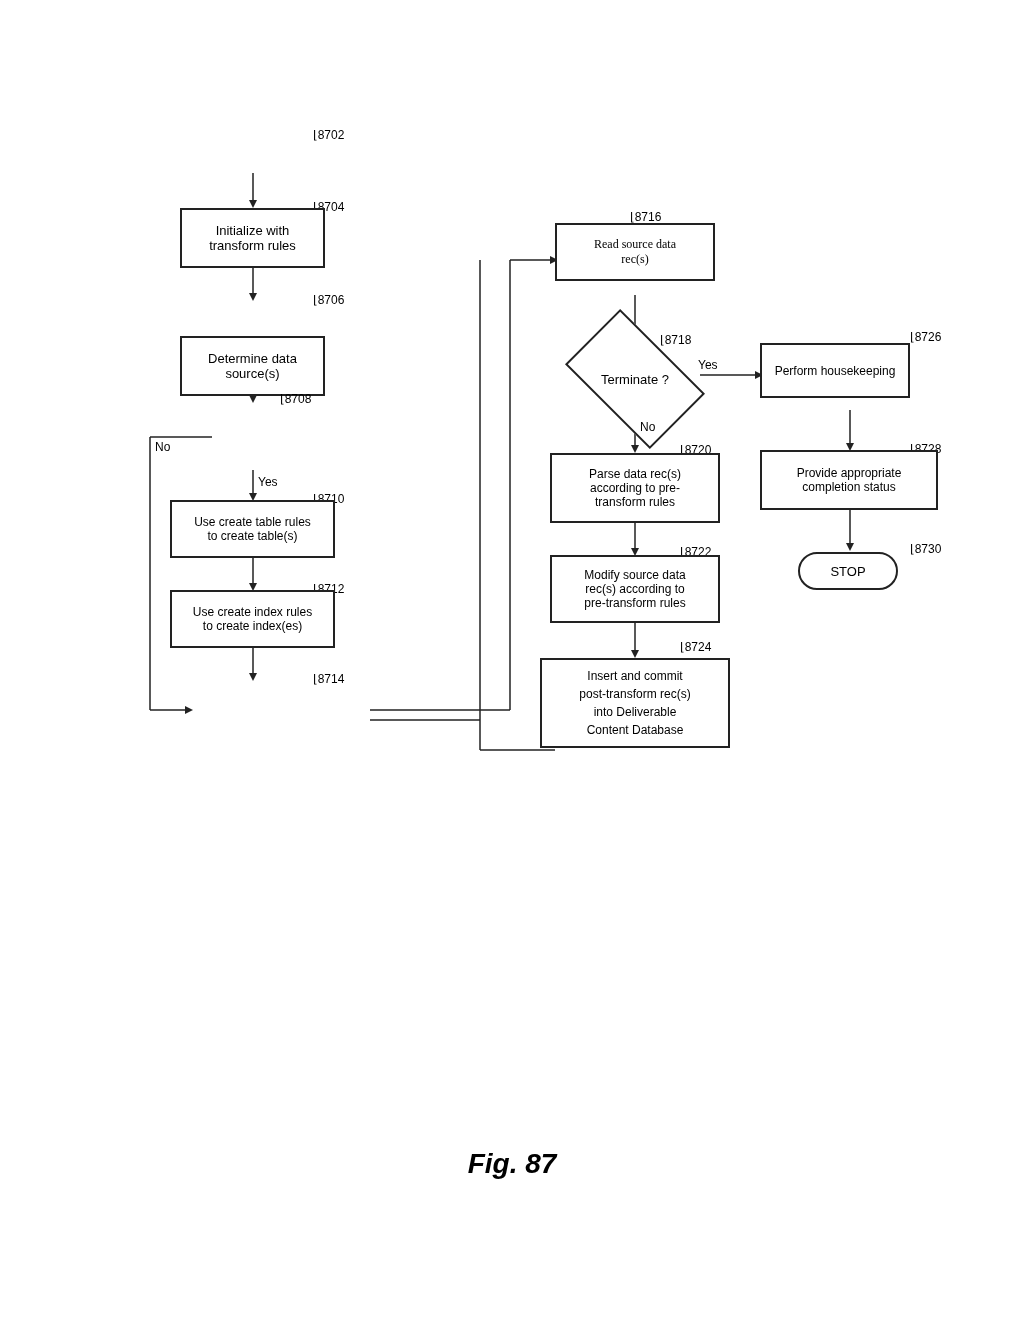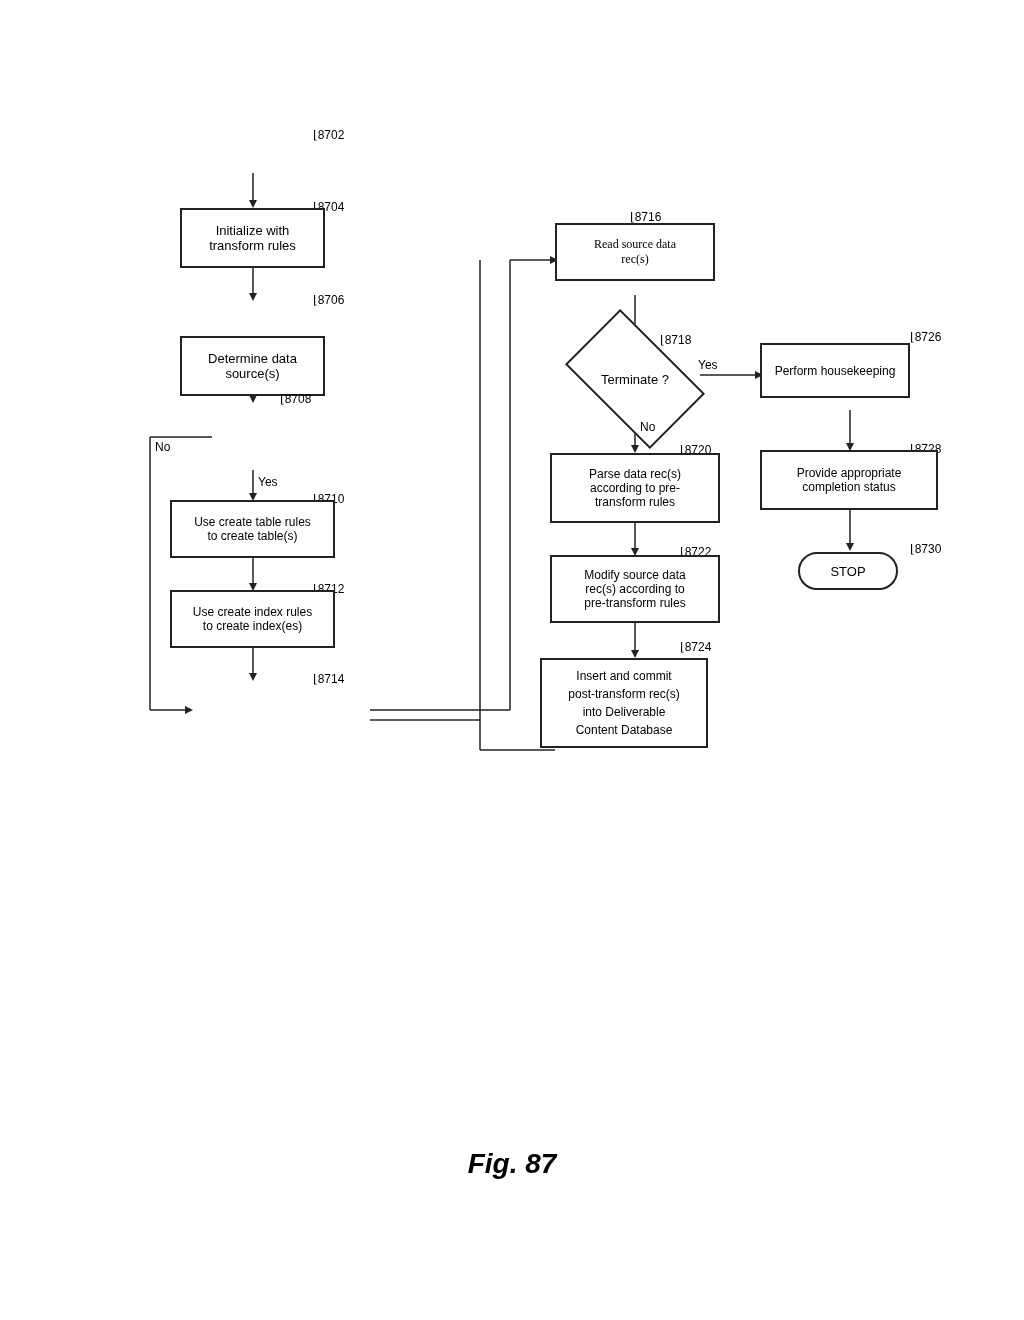--- a/index.html
+++ b/index.html
@@ -226,21 +226,21 @@
     </div>
 
     <div class="ref-num" style="left:620px; top:485px;">⌊8722</div>
     <div class="fc-box" style="left:490px; top:495px; width:170px; height:68px;">
       <span style="white-space:pre-line; font-size:12px;">Modify source data
 rec(s) according to
 pre-transform rules</span>
     </div>
 
     <div class="ref-num" style="left:620px; top:580px;">⌊8724</div>
-    <div class="fc-box" style="left:480px; top:598px; width:168px; height:90px;">
+    <div class="fc-box" style="left:480px; top:598px; width:190px; height:90px;">
       <span style="white-space:pre-line; font-size:12px; line-height:1.5;">Insert and commit
 post-transform rec(s)
 into Deliverable
 Content Database</span>
     </div>
 
     <div class="ref-num" style="left:850px; top:270px;">⌊8726</div>
     <div class="fc-box" style="left:700px; top:283px; width:150px; height:55px;">
       <span style="white-space:pre-line; font-size:12px;">Perform housekeeping</span>
     </div>

